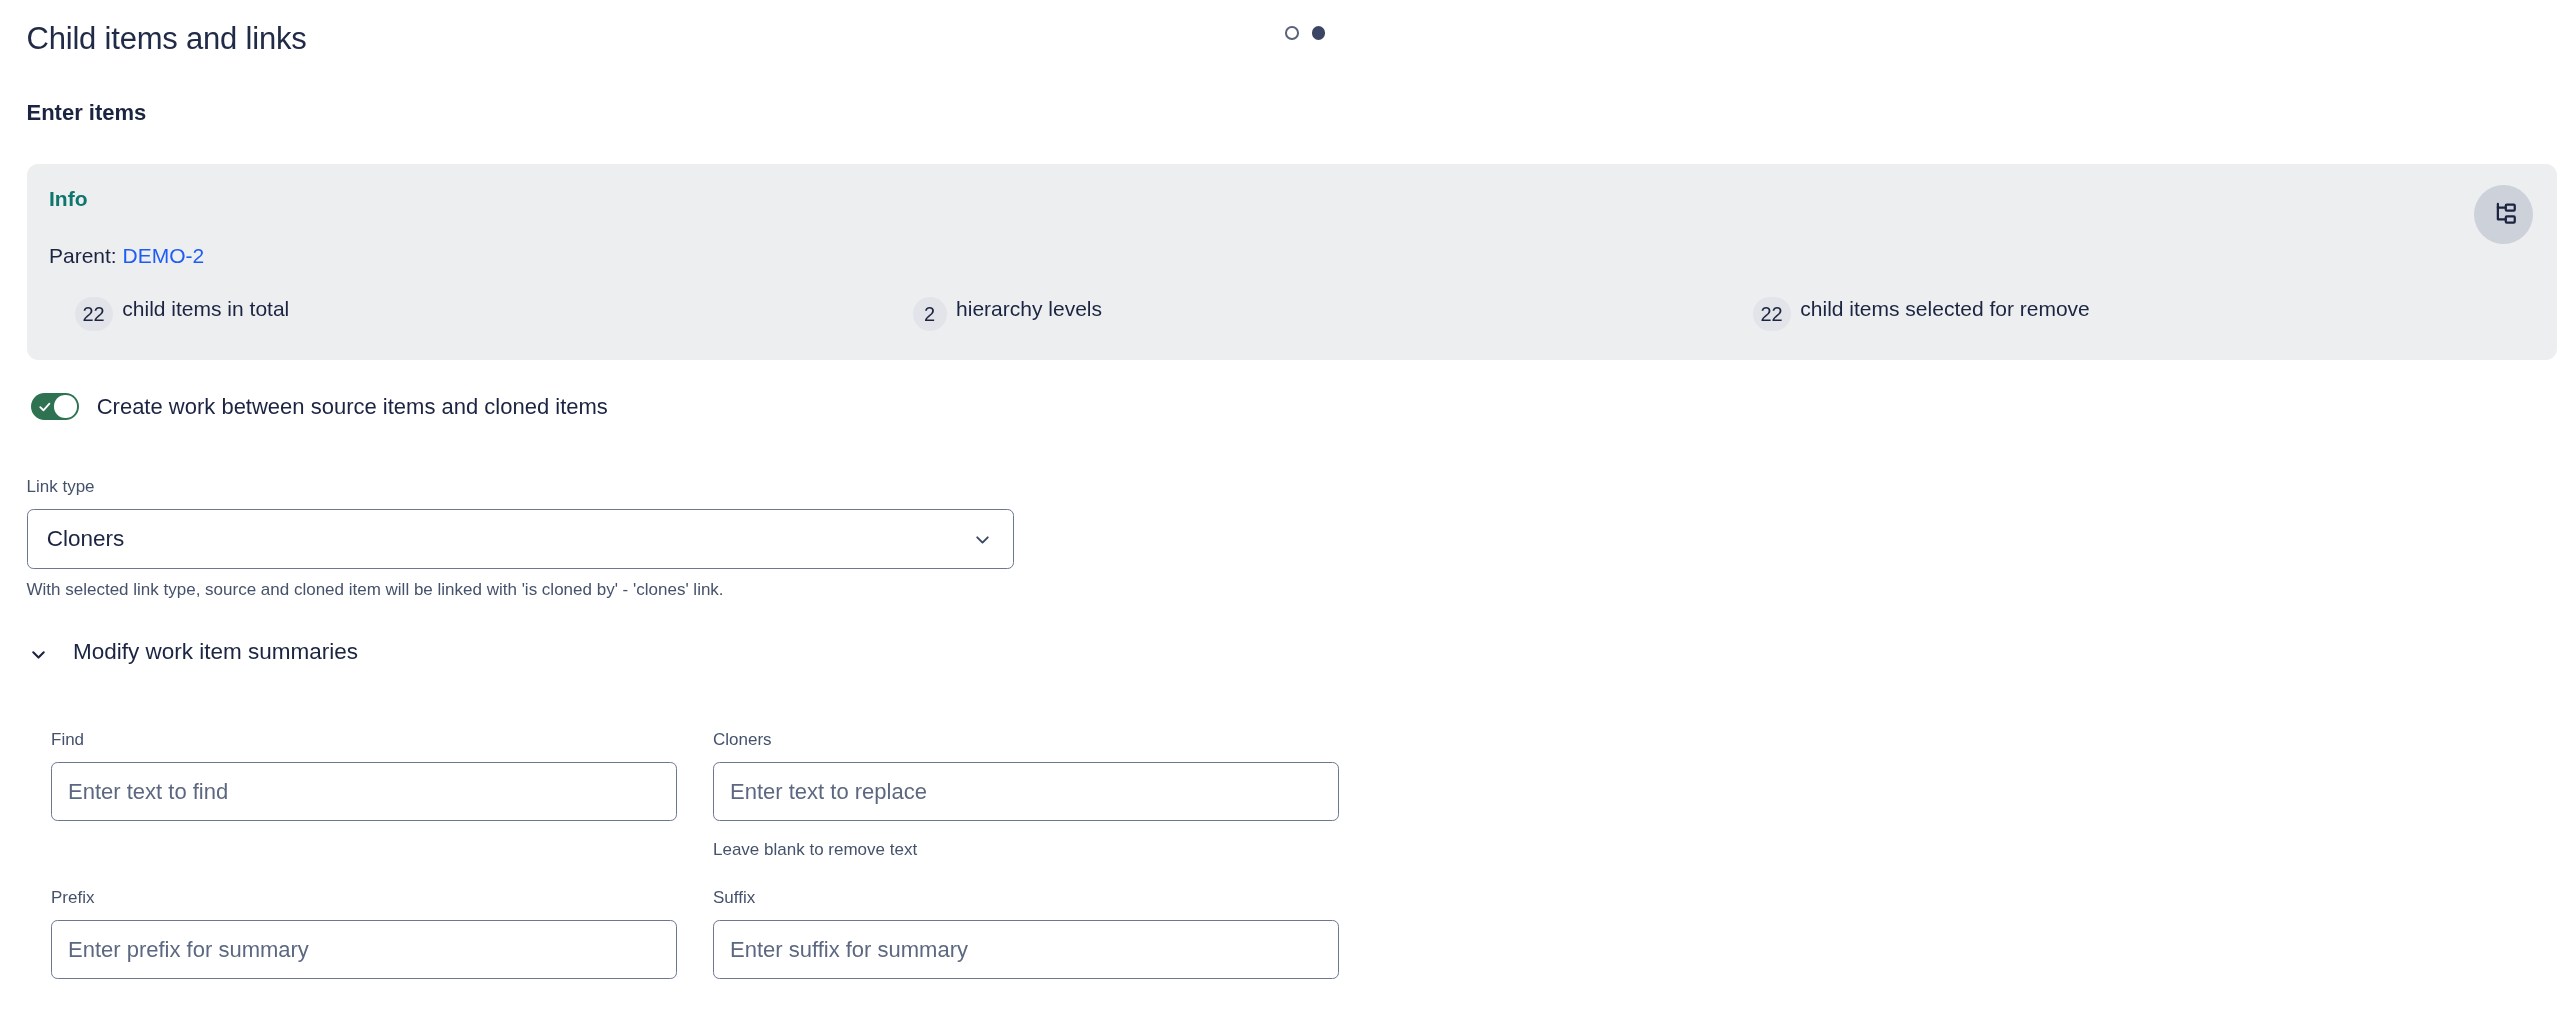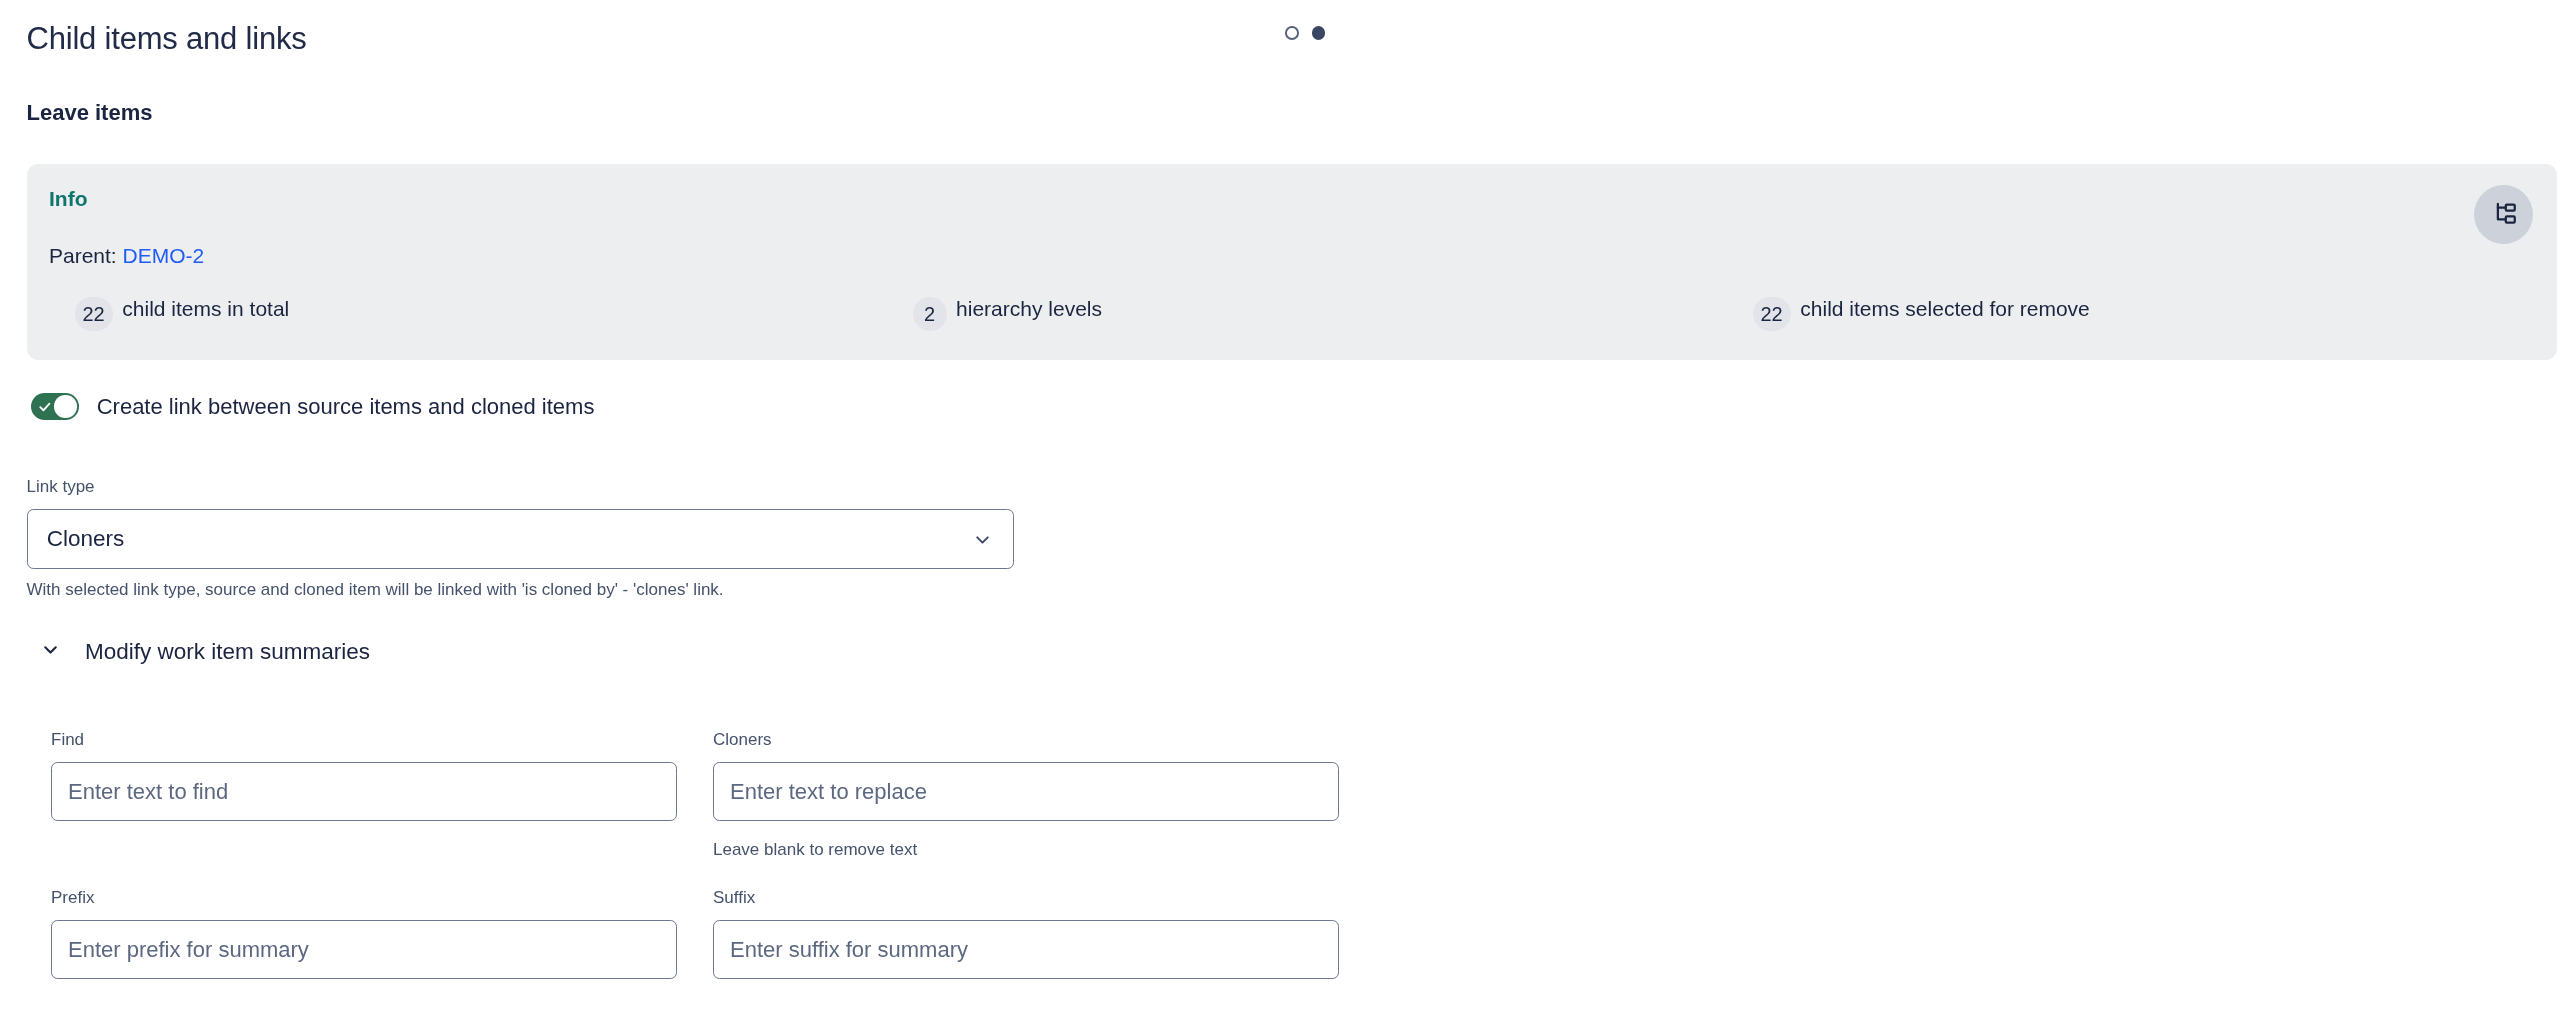--- a/index.html
+++ b/index.html
@@ -228,24 +228,24 @@
   .select-chevron {
     display: flex;
     align-items: center;
     color: #3B4664;
   }
   .linktype-hint { margin-top: 11.3px; }
 
   
   .collapsible {
     position: absolute;
-    left: 40px;
+    left: 28px;
     top: 639px;
     display: flex;
-    align-items: flex-start;
+    align-items: flex-end;
     gap: 24px;
     cursor: pointer;
   }
   .collapsible .chev {
     color: #1B2440;
     display: flex;
     align-items: center;
   }
   .collapsible-title {
     font-size: 22.5px;
@@ -288,21 +288,21 @@
 
 <div class="topbar">
   <div class="page-title">Child items and links</div>
 
   <div class="step-dots">
     <span class="dot inactive"></span>
     <span class="dot active"></span>
   </div>
 </div>
 
-<div class="section-heading">Leave items</div>
+<div class="section-heading">Enter items</div>
 
 <div class="info-panel">
 
   <div class="info-title">Info</div>
 
   <div class="info-parent">
     <span>Parent:</span>
     <a class="link" href="#">DEMO-2</a>
   </div>
 
@@ -335,21 +335,21 @@
 
 <div class="toggle-row">
   <button class="switch">
     <span class="check">
       <svg width="13.7" height="13.7" viewBox="0 0 24 24" fill="none" stroke="#ffffff" stroke-width="3.2" stroke-linecap="round" stroke-linejoin="round">
         <polyline points="4 12.5 9.5 18 20 6.5"></polyline>
       </svg>
     </span>
     <span class="knob"></span>
   </button>
-  <span class="toggle-label">Create link between source items and cloned items</span>
+  <span class="toggle-label">Create work between source items and cloned items</span>
 </div>
 
 <div class="linktype-block">
   <label class="field-label">Link type</label>
 
   <div class="select-box">
     <span class="select-value">Cloners</span>
     <span class="select-chevron">
       <svg width="21" height="21" viewBox="0 0 24 24" fill="none" stroke="#3B4664" stroke-width="2.2" stroke-linecap="round" stroke-linejoin="round">
         <polyline points="6 9.5 12 15.5 18 9.5"></polyline>

